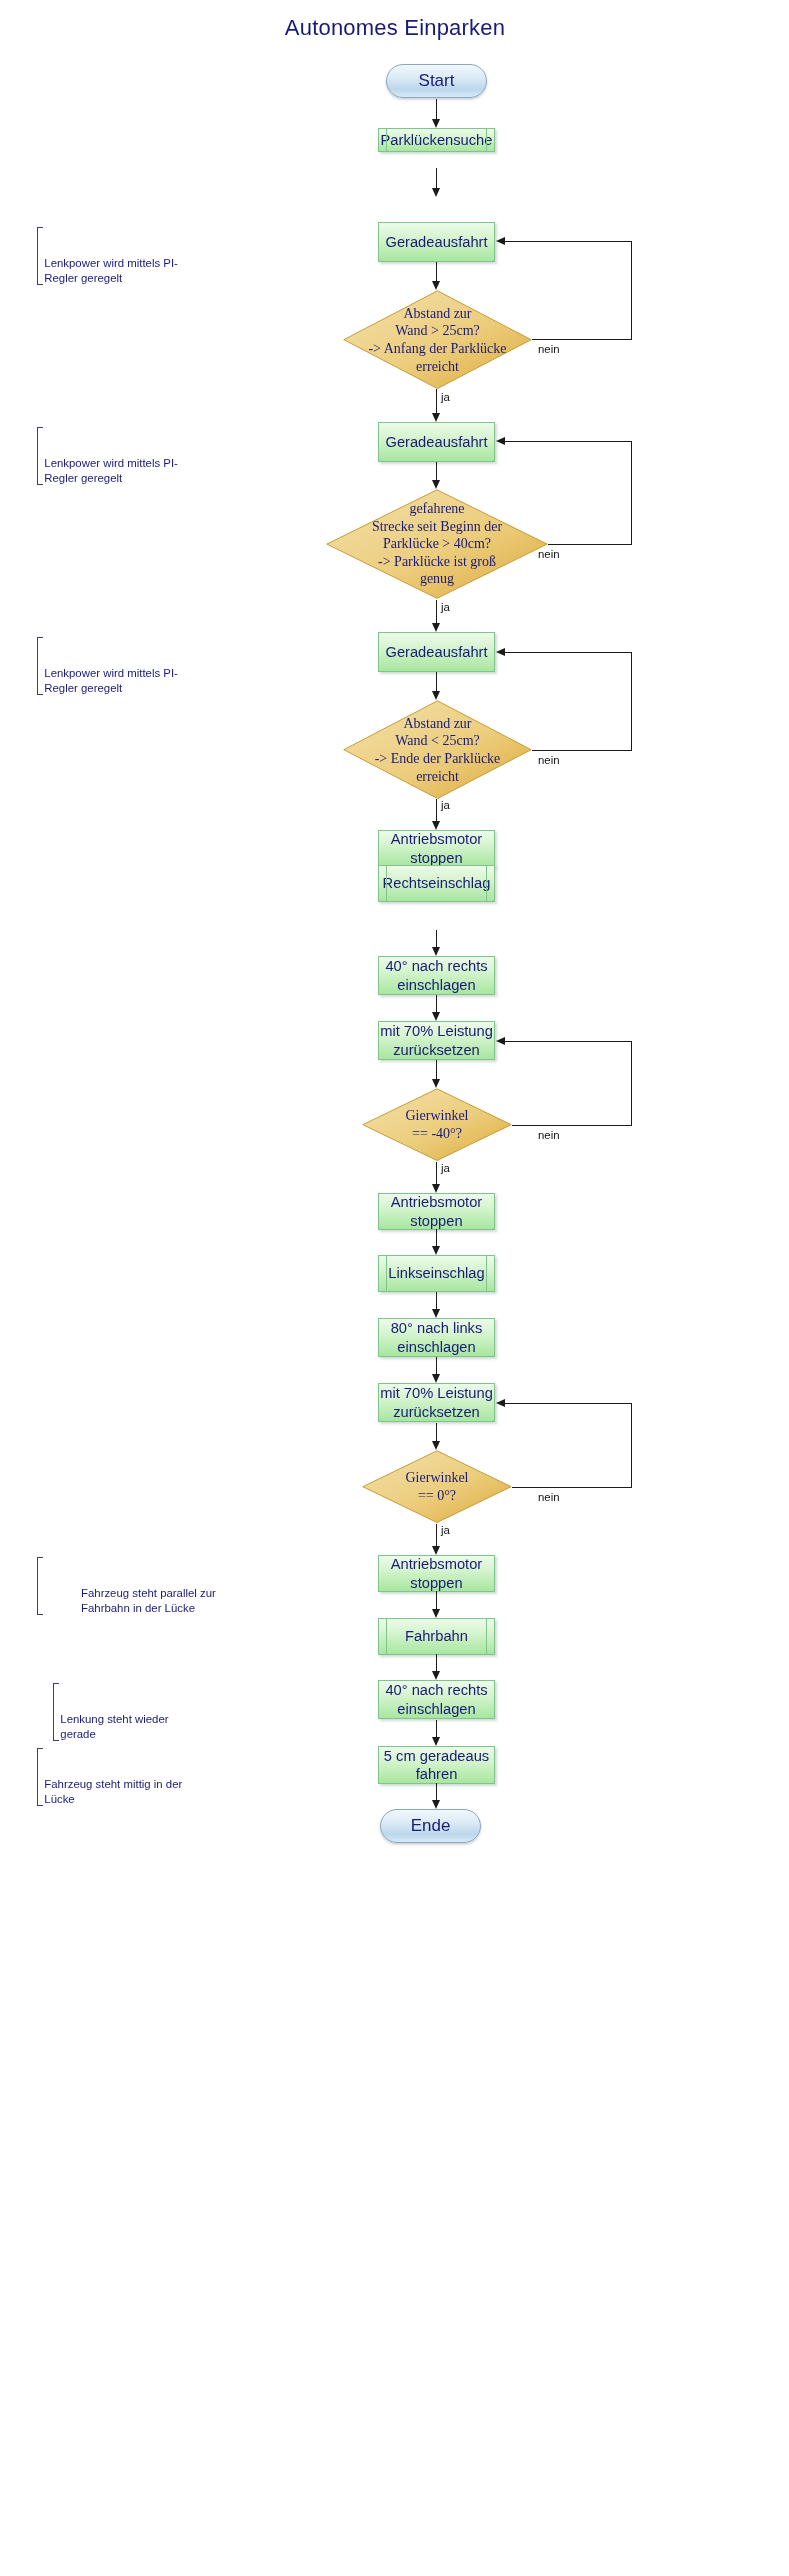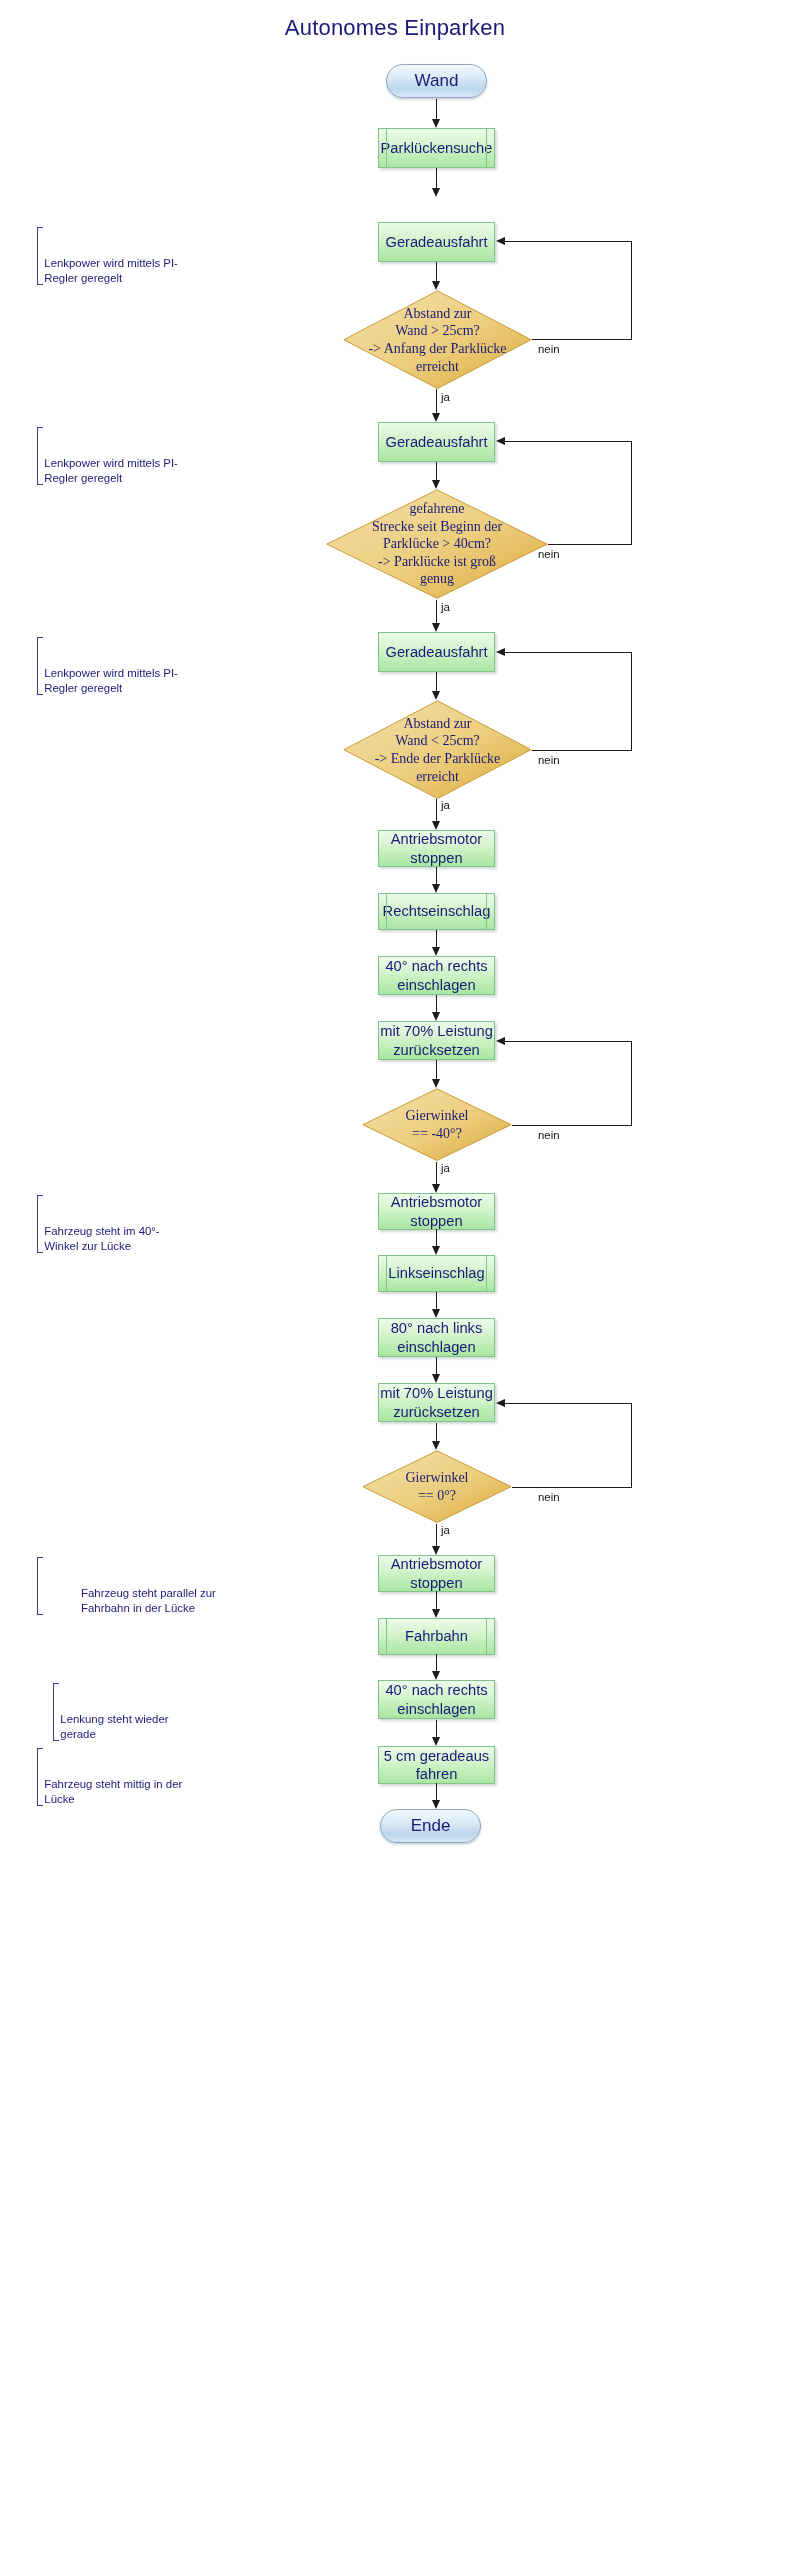--- a/index.html
+++ b/index.html
@@ -151,25 +151,25 @@
     border-right: none;
   }
 </style>
 </head>
 <body>
 
 <div id="page">
 
   <div class="title">Autonomes Einparken</div>
 
-  <div class="terminator" style="left:386px; top:64px;">Wand</div>
+  <div class="terminator" style="left:386px; top:64px;">Start</div>
   <div class="vline" style="left:436px; top:99px; height:24px;"></div>
   <div class="arrow-down" style="left:432px; top:119px;"></div>
 
-  <div class="proc predef" style="left:378px; top:128px; width:117px; height:40px;">Parklückensuche</div>
+  <div class="proc predef" style="left:378px; top:128px; width:117px; height:24px;">Parklückensuche</div>
   <div class="vline" style="left:436px; top:168px; height:24px;"></div>
   <div class="arrow-down" style="left:432px; top:188px;"></div>
 
   <div class="proc" style="left:378px; top:222px; width:117px; height:40px;">Geradeausfahrt</div>
   <div class="note" style="left:37px; top:226px; width:175px;">
     <span class="bracket"></span>
     <span style="white-space: pre-line;">Lenkpower wird mittels PI-
 Regler geregelt</span>
   </div>
   <div class="vline" style="left:436px; top:262px; height:23px;"></div>
@@ -268,21 +268,21 @@
   <div class="arrow-left" style="left:496px; top:648px;"></div>
   <div class="edge-label" style="left:538px; top:754px;">nein</div>
   <div class="vline" style="left:436px; top:799px; height:26px;"></div>
   <div class="arrow-down" style="left:432px; top:821px;"></div>
   <div class="edge-label" style="left:441px; top:799px;">ja</div>
 
   <div class="proc" style="left:378px; top:830px; width:117px; height:37px;">Antriebsmotor stoppen</div>
   <div class="vline" style="left:436px; top:867px; height:20.4px;"></div>
   <div class="arrow-down" style="left:432px; top:884px;"></div>
 
-  <div class="proc predef" style="left:378px; top:893px; width:117px; height:37px;">Rechtseinschlag</div>
+  <div class="proc predef" style="left:378px; top:865px; width:117px; height:37px;">Rechtseinschlag</div>
   <div class="vline" style="left:436px; top:930px; height:20.4px;"></div>
   <div class="arrow-down" style="left:432px; top:947px;"></div>
 
   <div class="proc" style="left: 378px; top: 956px; width: 117px; height: 39px; white-space: pre-line;">40° nach rechts
 einschlagen</div>
   <div class="vline" style="left:436px; top:995px; height:20.4px;"></div>
   <div class="arrow-down" style="left:432px; top:1012px;"></div>
 
   <div class="proc" style="left: 378px; top: 1021px; width: 117px; height: 39px; white-space: pre-line;">mit 70% Leistung
 zurücksetzen</div>
@@ -306,25 +306,20 @@
   <div class="hline" style="left:512px; top:1125px; width:119px;"></div>
   <div class="vline" style="left:631px; top:1041px; height:85px;"></div>
   <div class="hline" style="left:505px; top:1041px; width:126px;"></div>
   <div class="arrow-left" style="left:496px; top:1037px;"></div>
   <div class="edge-label" style="left:538px; top:1129px;">nein</div>
   <div class="vline" style="left:436px; top:1162px; height:26px;"></div>
   <div class="arrow-down" style="left:432px; top:1184px;"></div>
   <div class="edge-label" style="left:441px; top:1162px;">ja</div>
 
   <div class="proc" style="left:378px; top:1193px; width:117px; height:37px;">Antriebsmotor stoppen</div>
-  <div class="note" style="left:37px; top:1194px; width:175px;">
-    <span class="bracket"></span>
-    <span style="white-space: pre-line;">Fahrzeug steht im 40°-
-Winkel zur Lücke</span>
-  </div>
   <div class="vline" style="left:436px; top:1229px; height:20.4px;"></div>
   <div class="arrow-down" style="left:432px; top:1246px;"></div>
 
   <div class="proc predef" style="left:378px; top:1255px; width:117px; height:37px;">Linkseinschlag</div>
   <div class="vline" style="left:436px; top:1292px; height:20.4px;"></div>
   <div class="arrow-down" style="left:432px; top:1309px;"></div>
 
   <div class="proc" style="left: 378px; top: 1318px; width: 117px; height: 39px; white-space: pre-line;">80° nach links
 einschlagen</div>
   <div class="vline" style="left:436px; top:1357px; height:20.4px;"></div>

